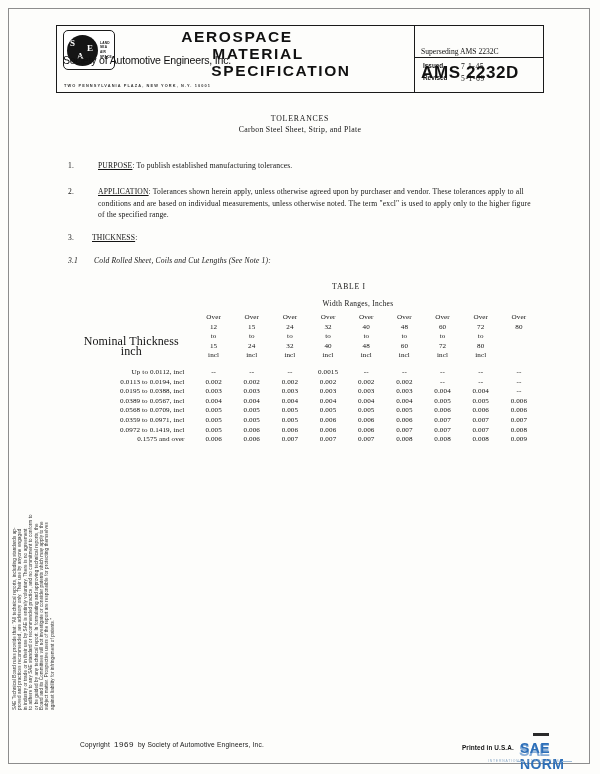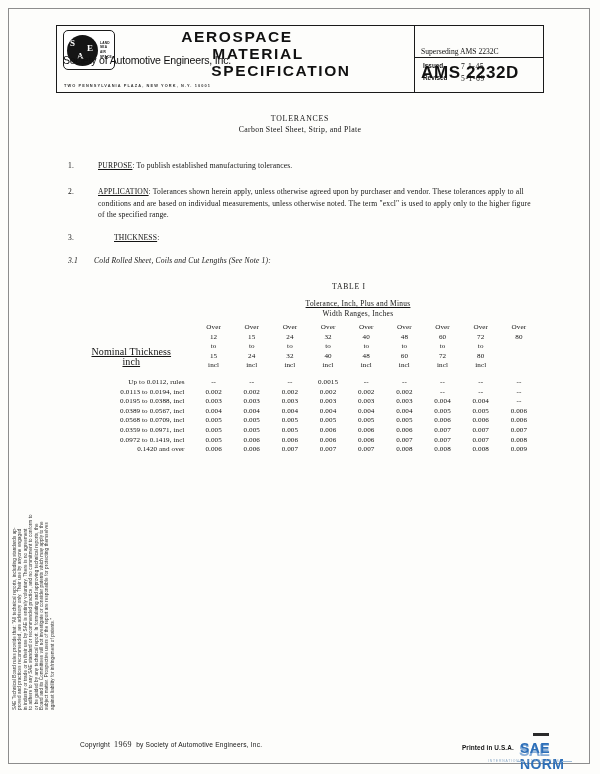--- a/index.html
+++ b/index.html
@@ -266,21 +266,21 @@
     display:block;
   }
   .u{text-decoration:underline;}
 
   #clause-purpose{left:68px;top:160px;width:460px;}
   #clause-application{left:68px;top:186px;width:464px;}
   #clause-thickness{left:68px;top:232px;width:300px;}
   #clause-cold-rolled{left:68px;top:255px;width:430px;font-style:italic;}
   #clause-cold-rolled .num{width:26px;}
   #clause-cold-rolled .body{margin-left:26px;}
-  #clause-thickness .body{margin-left:46px;}
+  #clause-thickness .body{margin-left:24px;}
 
   
   .table-wrap{
     position:absolute;
     left:68px;top:282px;
     width:470px;
   }
   .table-title{
     text-align:center;
     font-family:"Liberation Serif", serif;
@@ -324,39 +324,38 @@
     white-space:nowrap;
     width:126px;
   }
   .colhead-cell{
     vertical-align:bottom;
   }
   .colhead-cell div{white-space:nowrap;}
   .nom-label{
     text-align:center;
     font-family:"Liberation Serif", serif;
-    font-size:10px;
+    font-size:12px;
     line-height:9.6px;
     padding-right:8px;
-    text-decoration:underline;
   }
   .spacer-row td{height:7px;}
   .dash{letter-spacing:0px;}
 
   
   .copyright{
     position:absolute;
     left:80px;top:740px;
     font-family:"Liberation Sans", sans-serif;
     font-size:6.6px;
     color:#151515;
     letter-spacing:0.2px;
   }
   .copyright .yr{
-    font-family:Liberation Serif, serif;
+    font-family:Liberation Sans, sans-serif;
     font-size:8px;
     letter-spacing:0.5px;
     margin-top:20px;
   }
   .printed{
     position:absolute;
     left:462px;top:744px;
     font-family:"Liberation Sans", sans-serif;
     font-size:6.4px;
     font-weight:bold;
@@ -523,21 +522,20 @@
   </div>
 
   <div class="clause" id="clause-cold-rolled">
     <span class="num">3.1</span>
     <span class="body"><span>Cold Rolled Sheet, Coils and Cut Lengths (See Note 1)</span><span>:</span></span>
   </div>
 
   <div class="table-wrap">
     <div class="table-title"><span>TABLE I</span></div>
     <div class="tol-head">
-      <div class="l1">Tolerance, Inch, Plus and Minus</div>
       <div class="l2">Width Ranges, Inches</div>
     </div>
 
     <table class="tol">
       <colgroup>
         <col style="width:126px">
         <col span="9" style="width:38px">
       </colgroup>
       <thead>
         <tr id="head-row">
@@ -609,21 +607,21 @@
               <div>&nbsp;</div>
               <div>&nbsp;</div>
             </th>
           </tr>
       </thead>
       <tbody id="body-rows">
           <tr class="spacer-row">
             <td colspan="10"></td>
           </tr>
           <tr>
-            <td class="rowlab">Up to 0.0112, rules</td>
+            <td class="rowlab">Up to 0.0112, incl</td>
             <td class="dash">--</td>
             <td class="dash">--</td>
             <td class="dash">--</td>
             <td>0.0015</td>
             <td class="dash">--</td>
             <td class="dash">--</td>
             <td class="dash">--</td>
             <td class="dash">--</td>
             <td class="dash">--</td>
           </tr>
@@ -693,21 +691,21 @@
             <td>0.006</td>
             <td>0.006</td>
             <td>0.006</td>
             <td>0.006</td>
             <td>0.007</td>
             <td>0.007</td>
             <td>0.007</td>
             <td>0.008</td>
           </tr>
           <tr>
-            <td class="rowlab">0.1420 and over</td>
+            <td class="rowlab">0.1575 and over</td>
             <td>0.006</td>
             <td>0.006</td>
             <td>0.007</td>
             <td>0.007</td>
             <td>0.007</td>
             <td>0.008</td>
             <td>0.008</td>
             <td>0.008</td>
             <td>0.009</td>
           </tr>

